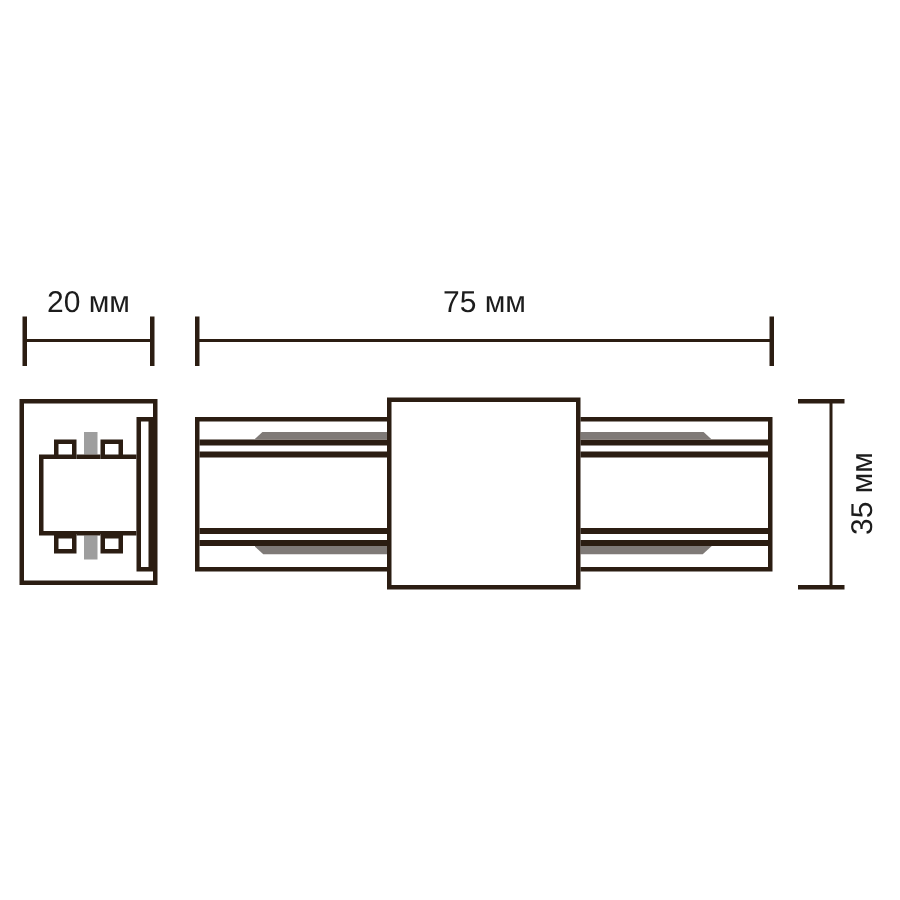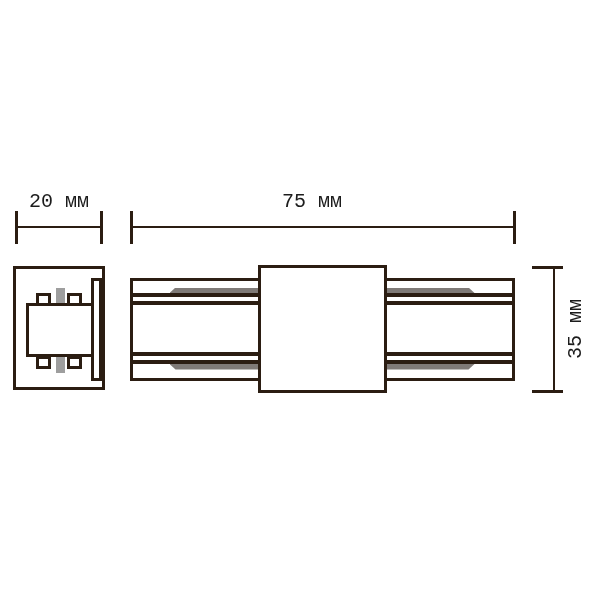--- a/index.html
+++ b/index.html
@@ -6,21 +6,21 @@
     margin: 0;
     padding: 0;
     background: #ffffff;
   }
   .canvas {
     position: relative;
     width: 600px;
     height: 600px;
     background: #ffffff;
     overflow: hidden;
-    font-family: Liberation Mono, monospace;
+    font-family: Liberation Sans, sans-serif;
     color: #1c1c1c;
     border-radius: 15px;
   }
   .abs { position: absolute; box-sizing: border-box; }
 
   
   .dim-label {
     font-size: 20px;
     line-height: 20px;
     text-align: center;
@@ -67,21 +67,21 @@
 </head>
 <body>
 
 <div class="canvas">
 
   <div class="abs dim-label" style="left:16px; top:192px; width:86px;">20 мм</div>
   <div class="abs dim-line-h" style="left:16px; top:225.5px; width:86px;"></div>
   <div class="abs dim-tick-v" style="left:15px; top:210.5px;"></div>
   <div class="abs dim-tick-v" style="left:100px; top:210.5px;"></div>
 
-  <div class="abs dim-label" style="left:120px; top:192px; width:384px;">75 мм</div>
+  <div class="abs dim-label" style="left:131px; top:192px; width:384px;">75 мм</div>
   <div class="abs dim-line-h" style="left:131px; top:225.5px; width:384px;"></div>
   <div class="abs dim-tick-v" style="left:130px; top:210.5px;"></div>
   <div class="abs dim-tick-v" style="left:513px; top:210.5px;"></div>
 
   <div class="abs outline" style="left:13px; top:266px; width:92px; height:124px; z-index:1;"></div>
 
   <div class="abs pin-bar" style="left:56px; top:288px; width:9px; height:85px; z-index:2;"></div>
 
   <div class="abs outline" style="left:26px; top:303px; width:68px; height:54px; z-index:3;"></div>
 

